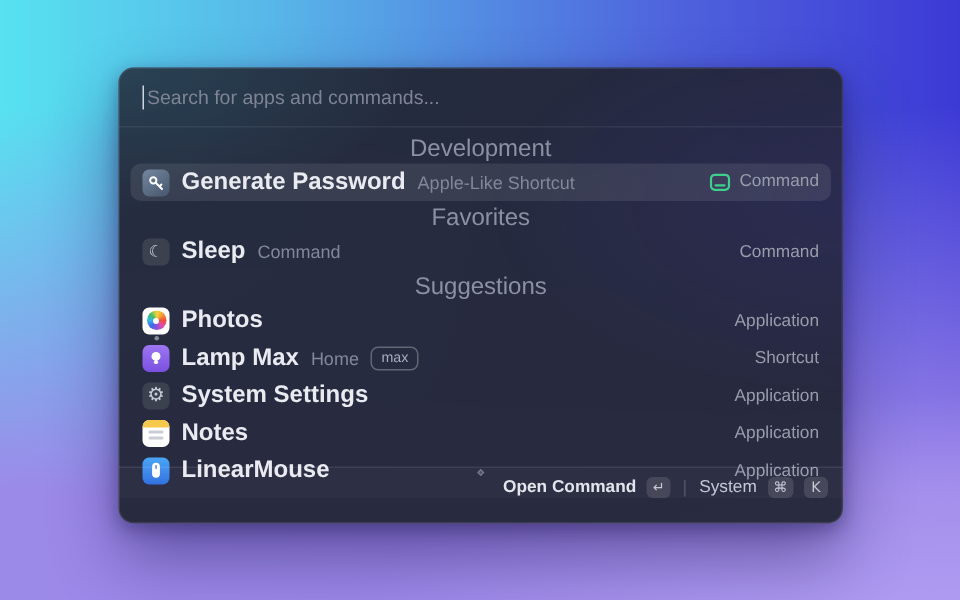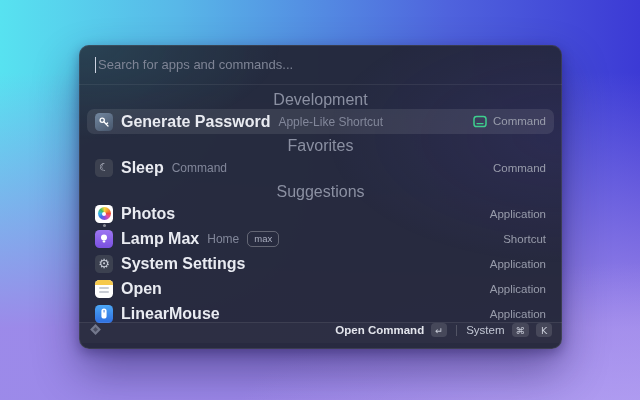--- a/index.html
+++ b/index.html
@@ -75,23 +75,23 @@
   .icon-lamp{ background:linear-gradient(180deg,#9d76f2,#7a50e0); }
   .icon-gear{ background:#3c4150; color:#c6cad6; font-size:13px; line-height:1;
               font-family:"DejaVu Sans", sans-serif; }
   .icon-notes{ background:#fff; overflow:hidden; flex-direction:column; justify-content:flex-start; }
   .notes-top{ width:100%; height:5px; background:#f6c94c; }
   .notes-line{ width:10px; height:1.5px; background:#c9cdd5; border-radius:1px; margin-top:2.5px; }
   .icon-mouse{ background:linear-gradient(180deg,#4ba6f6,#2e6ee0); }
 
   
   .footer{
-    position:absolute; left:0; right:0; bottom:6px; height:21px;
-    display:flex; align-items:flex-start; padding:0 10px;
-    background:rgba(255,255,255,.025); border-top:1px solid rgba(255,255,255,.08);
+    position:absolute; left:0; right:0; bottom:17px; height:21px;
+    display:flex; align-items:center; padding:0 10px;
+    background:rgba(255,255,255,.025); border-top:1px solid rgba(255,255,255,.08);flex-direction:column;
   }
   .footer-right{ margin-left:auto; display:flex; align-items:center; gap:7px; }
   .footer-label{ font-size:11.5px; font-weight:bold; color:#e3e5ec; }
   .footer-label.dim{ font-weight:normal; color:#c3c7d4; }
   .key-badge{
     min-width:16px; height:14px; padding:0 4px; border-radius:4px;
     background:rgba(255,255,255,.12); color:#c6cad6; font-size:9.5px;
     display:flex; align-items:center; justify-content:center;
     font-family:"DejaVu Sans", sans-serif;
   }
@@ -183,21 +183,21 @@
         </span>
       </div>
 
       <div class="row">
         <span class="row-icon icon-notes">
           <span class="notes-top"></span>
           <span class="notes-line"></span>
           <span class="notes-line"></span>
 
         </span>
-        <span class="row-title">Open</span>
+        <span class="row-title">Notes</span>
         <span class="spacer"></span>
         <span class="accessory">
           <span>Application</span>
         </span>
       </div>
 
       <div class="row">
         <span class="row-icon icon-mouse">
           <svg width="12" height="13" viewBox="0 0 12 13">
             <rect x="3.4" y="1.5" width="5.2" height="10" rx="2.6" fill="#fff"></rect>

